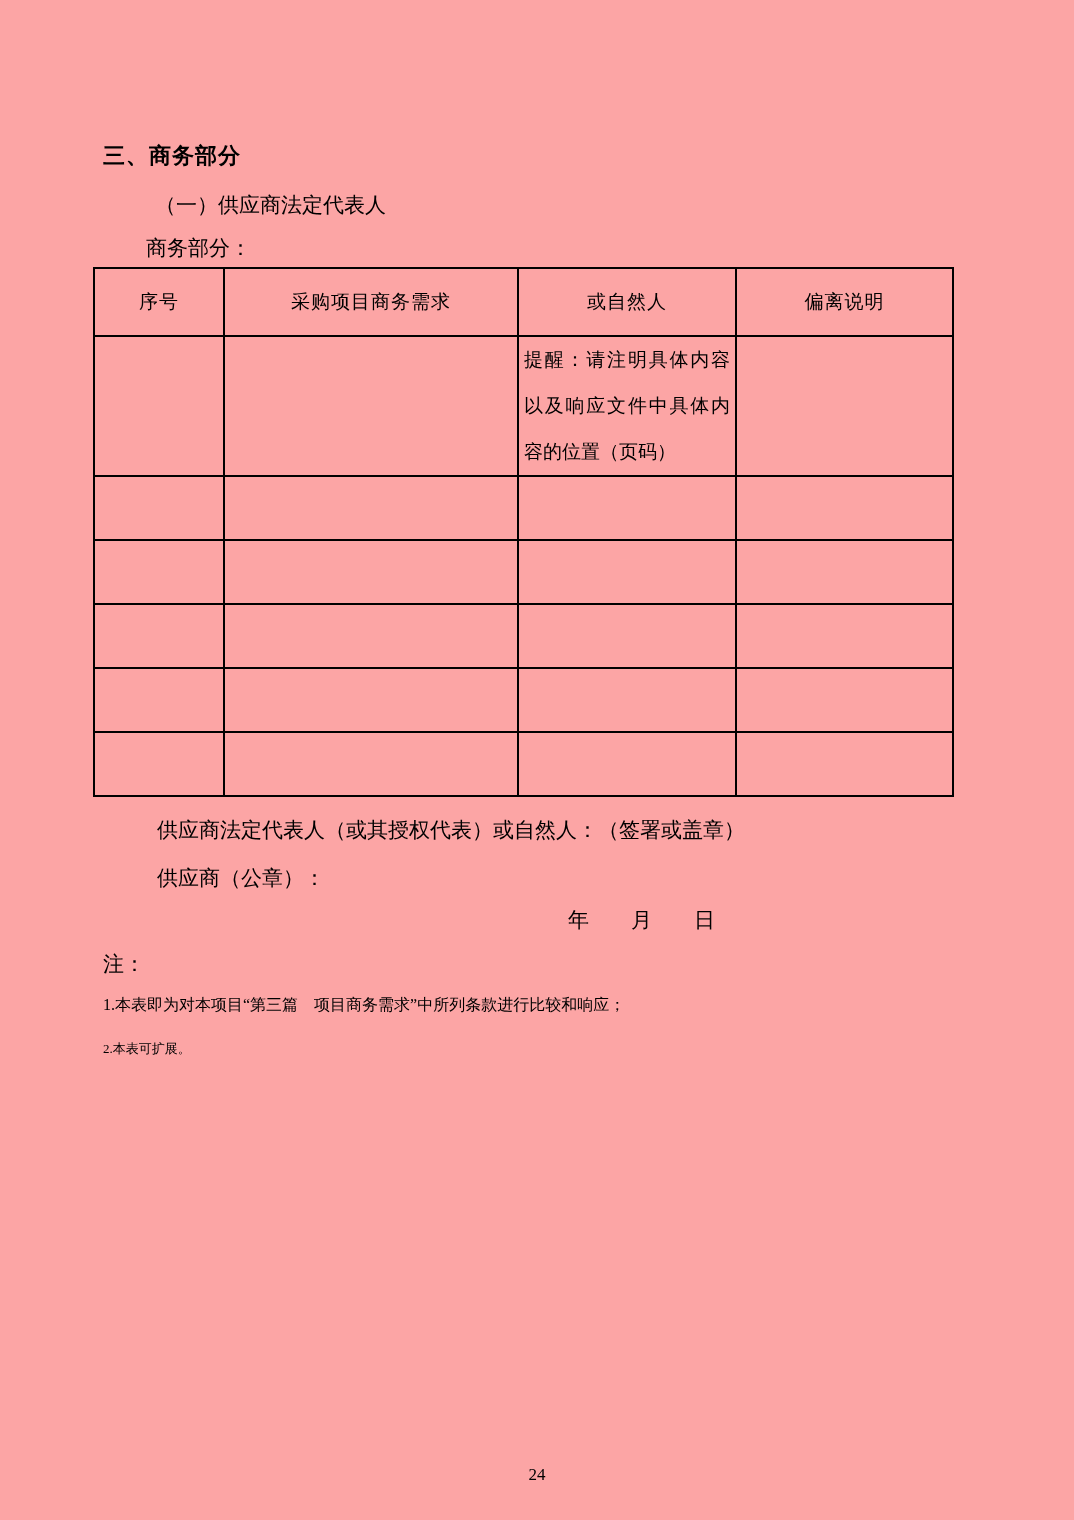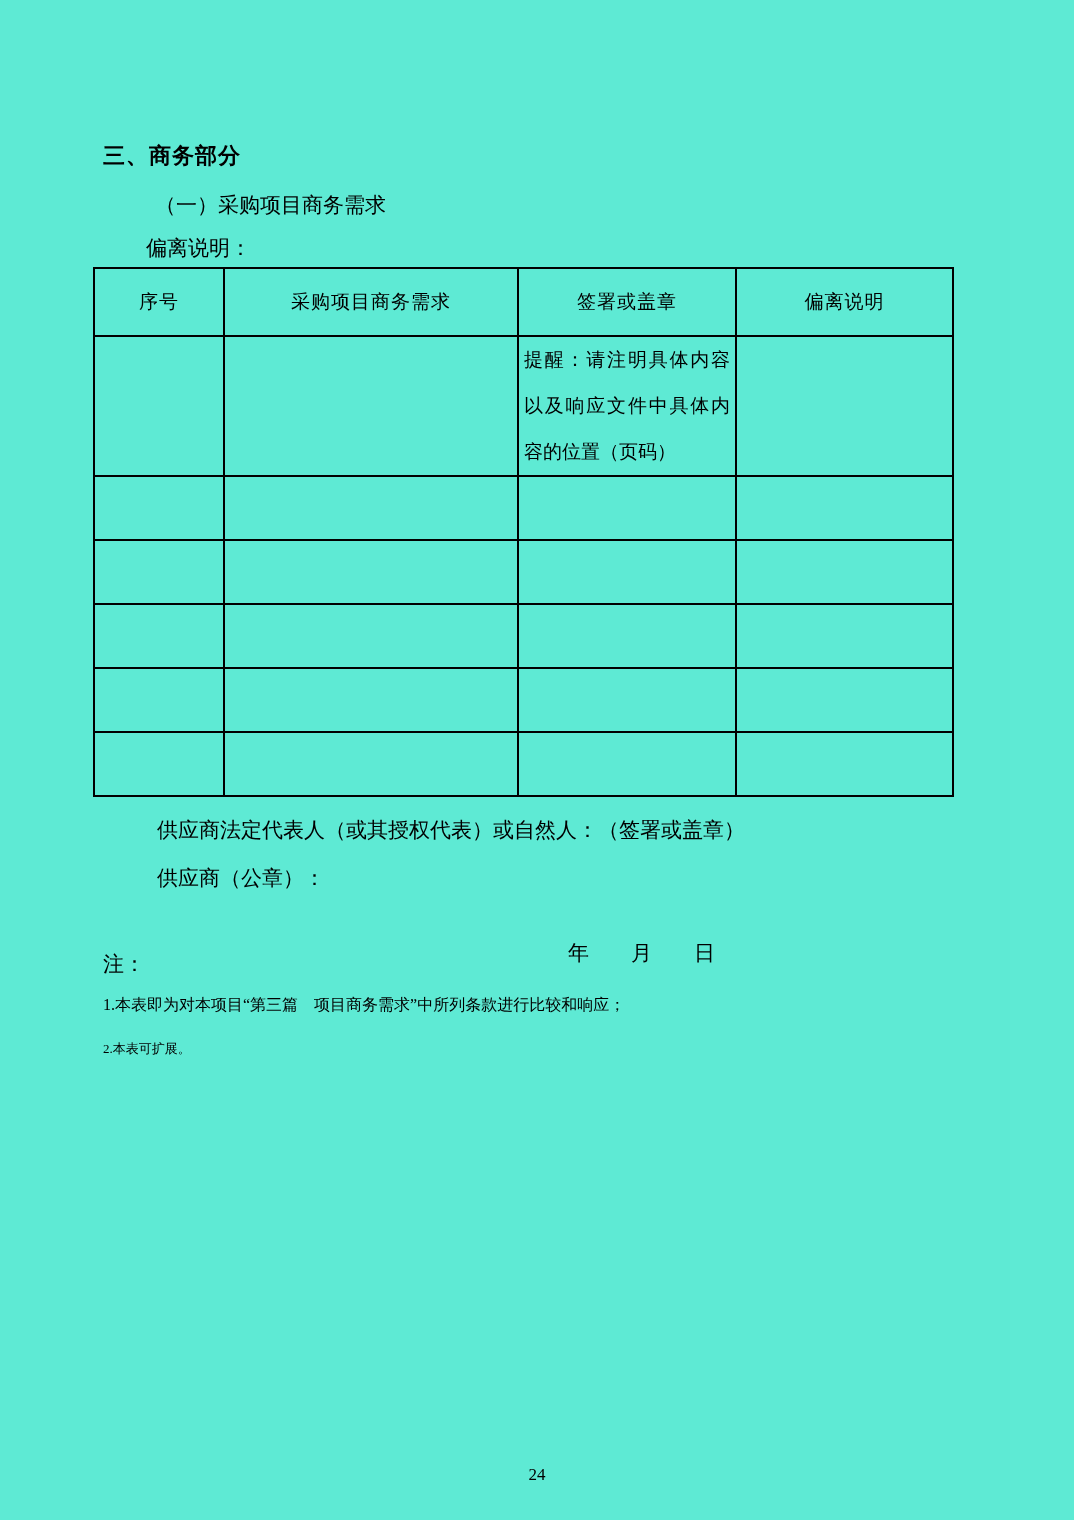--- a/index.html
+++ b/index.html
@@ -1,21 +1,21 @@
 <!DOCTYPE html>
 <html><head>
 <meta charset="utf-8">
 <style>
   * { margin: 0; padding: 0; box-sizing: border-box; }
   html, body { background: #ffffff; }
   .page {
     position: relative;
     width: 1074px;
     height: 1520px;
-    background: #5eead4;
+    background: #fca5a5;
     color: #000000;
     font-family: "Liberation Serif", serif;
     overflow: hidden;
   }
   .abs { position: absolute; }
 
   .doc-title {
     left: 103px; top: 141px;
     font-size: 22px;
     font-weight: bold;
@@ -55,54 +55,54 @@
   tr.row-empty td { height: 64px; }
   td.reminder-cell {
     text-align: justify;
     padding: 0 5px;
     line-height: 46px;
     font-size: 19px;
   }
 
   .sig-line1 { left: 157px; top: 816px; font-size: 21px; white-space: nowrap; text-align: right; }
   .sig-line2 { left: 157px; top: 864px; font-size: 21px; white-space: nowrap; }
-  .date-line { left: 568px; top: 906px; font-size: 21px; white-space: nowrap; margin-top: 33px; }
+  .date-line { left: 568px; top: 906px; font-size: 21px; white-space: nowrap; }
 
   .notes-label { left: 103px; top: 950px; font-size: 21px; white-space: nowrap; }
   .note-1 { left: 103px; top: 995px; font-size: 16px; white-space: nowrap; }
   .note-2 { left: 103px; top: 1040px; font-size: 13px; white-space: nowrap; }
 
   .page-number {
     left: 0; top: 1465px;
     width: 100%;
     text-align: center;
     font-size: 17px;
   }
 </style>
 </head>
 <body>
 
 <div class="page">
 
   <div class="abs doc-title">三、商务部分</div>
-  <div class="abs doc-subtitle">（一）采购项目商务需求</div>
-  <div class="abs project-label">偏离说明：</div>
+  <div class="abs doc-subtitle">（一）供应商法定代表人</div>
+  <div class="abs project-label">商务部分：</div>
 
   <table class="dev-table">
     <colgroup>
       <col style="width:130px">
       <col style="width:294px">
       <col style="width:218px">
       <col style="width:217px">
     </colgroup>
     <tbody>
       <tr class="header-row">
         <td>序号</td>
         <td>采购项目商务需求</td>
-        <td>签署或盖章</td>
+        <td>或自然人</td>
         <td>偏离说明</td>
       </tr>
       <tr class="row-tall">
         <td></td>
         <td></td>
         <td class="reminder-cell">提醒：请注明具体内容以及响应文件中具体内容的位置（页码）</td>
         <td></td>
       </tr>
       <tr class="row-empty">
         <td></td>

